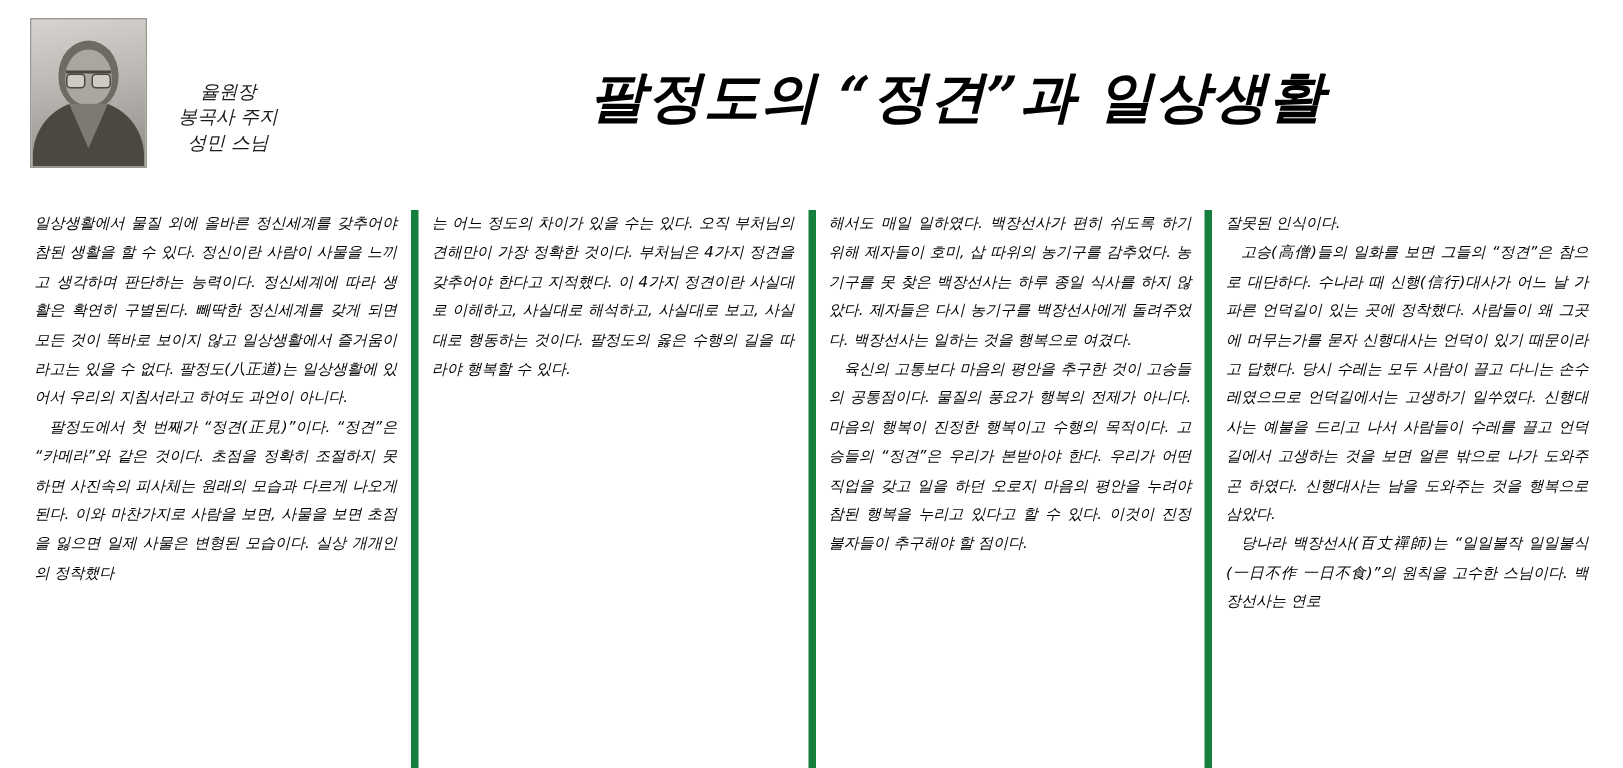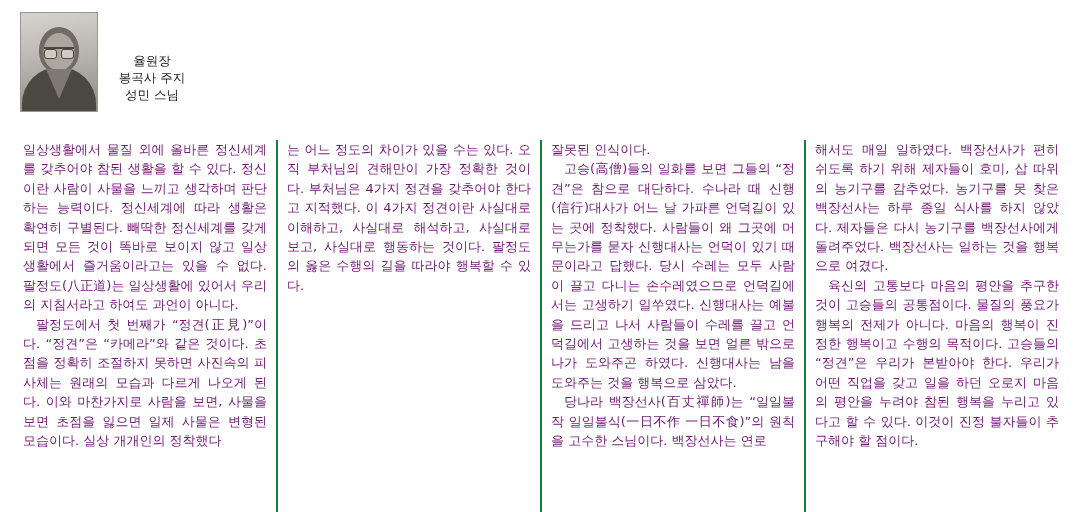--- a/index.html
+++ b/index.html
@@ -13,20 +13,21 @@
     font-family: "DejaVu Sans", "Liberation Sans", sans-serif;
     color: #111111;
     overflow: hidden;
   }
   .page {
     position: relative;
     width: 1082px;
     height: 512px;
     box-sizing: border-box;
     padding: 10px 14px 6px 14px;
+    font-style: italic;
   }
 
   
   .masthead {
     position: relative;
     height: 124px;
   }
   .author-block {
     position: absolute;
     left: 6px;
@@ -135,30 +136,30 @@
   .columns {
     display: flex;
     flex-direction: row;
     margin-top: 6px;
     height: 372px;
   }
   .col {
     flex: 1 1 0;
     padding: 0 9px;
     box-sizing: border-box;
-    font-size: 13px;
+    font-size: 10px;
     line-height: 19.4px;
     text-align: justify;
     text-justify: inter-character;
     word-break: break-all;
-    color: #701a75;
+    color: #000000;
     overflow: hidden;
   }
   .col + .col {
-    border-left: 2px solid #15803d;
+    border-left: 5px solid #15803d;
   }
   .col p {
     margin: 0;
   }
   .col p.indent {
     text-indent: 1em;
   }
 </style>
 </head>
 <body>
@@ -175,38 +176,39 @@
         <div class="glasses"></div>
         <div class="collar"></div>
       </div>
       <div class="author-lines">
         <div>율원장</div>
         <div>봉곡사 주지</div>
         <div>성민 스님</div>
       </div>
     </div>
 
+    <div class="headline">팔정도의  “정견”과  일상생활</div>
   </div>
 
   <div class="columns">
 
     <div class="col">
       <p>일상생활에서 물질 외에 올바른 정신세계를 갖추어야 참된 생활을 할 수 있다. 정신이란 사람이 사물을 느끼고 생각하며 판단하는 능력이다. 정신세계에 따라 생활은 확연히 구별된다. 빼딱한 정신세계를 갖게 되면 모든 것이 똑바로 보이지 않고 일상생활에서 즐거움이라고는 있을 수 없다. 팔정도(八正道)는 일상생활에 있어서 우리의 지침서라고 하여도 과언이 아니다.</p>
       <p class="indent">팔정도에서 첫 번째가 “정견(正見)”이다. “정견”은 “카메라”와 같은 것이다. 초점을 정확히 조절하지 못하면 사진속의 피사체는 원래의 모습과 다르게 나오게 된다. 이와 마찬가지로 사람을 보면, 사물을 보면 초점을 잃으면 일제 사물은 변형된 모습이다. 실상 개개인의 정착했다</p>
     </div>
 
     <div class="col">
       <p>는 어느 정도의 차이가 있을 수는 있다. 오직 부처님의 견해만이 가장 정확한 것이다. 부처님은 4가지 정견을 갖추어야 한다고 지적했다. 이 4가지 정견이란 사실대로 이해하고, 사실대로 해석하고, 사실대로 보고, 사실대로 행동하는 것이다. 팔정도의 옳은 수행의 길을 따라야 행복할 수 있다.</p>
+    </div>
+
+    <div class="col">
+      <p>해서도 매일 일하였다. 백장선사가 편히 쉬도록 하기 위해 제자들이 호미, 삽 따위의 농기구를 감추었다.  농기구를 못 찾은 백장선사는 하루 종일 식사를 하지 않았다. 제자들은 다시 농기구를 백장선사에게 돌려주었다. 백장선사는 일하는 것을 행복으로 여겼다.</p>
+      <p class="indent">육신의 고통보다 마음의 평안을 추구한 것이 고승들의 공통점이다. 물질의 풍요가 행복의 전제가 아니다. 마음의 행복이 진정한 행복이고 수행의 목적이다. 고승들의 “정견”은 우리가 본받아야 한다. 우리가 어떤 직업을 갖고 일을 하던 오로지 마음의 평안을 누려야 참된 행복을 누리고 있다고 할 수 있다. 이것이 진정 불자들이 추구해야 할 점이다.</p>
     </div>
 
     <div class="col">
       <p>잘못된 인식이다.</p>
       <p class="indent">고승(高僧)들의 일화를 보면 그들의 “정견”은 참으로 대단하다. 수나라 때 신행(信行)대사가 어느 날 가파른 언덕길이 있는 곳에 정착했다. 사람들이 왜 그곳에 머무는가를 묻자 신행대사는 언덕이 있기 때문이라고 답했다. 당시 수레는 모두 사람이 끌고 다니는 손수레였으므로 언덕길에서는 고생하기 일쑤였다. 신행대사는 예불을 드리고 나서 사람들이 수레를 끌고 언덕길에서 고생하는 것을 보면 얼른 밖으로 나가 도와주곤 하였다. 신행대사는 남을 도와주는 것을 행복으로 삼았다.</p>
       <p class="indent">당나라 백장선사(百丈禪師)는 “일일불작 일일불식(一日不作 一日不食)”의 원칙을 고수한 스님이다. 백장선사는 연로</p>
     </div>
 
-    <div class="col">
-      <p>해서도 매일 일하였다. 백장선사가 편히 쉬도록 하기 위해 제자들이 호미, 삽 따위의 농기구를 감추었다.  농기구를 못 찾은 백장선사는 하루 종일 식사를 하지 않았다. 제자들은 다시 농기구를 백장선사에게 돌려주었다. 백장선사는 일하는 것을 행복으로 여겼다.</p>
-      <p class="indent">육신의 고통보다 마음의 평안을 추구한 것이 고승들의 공통점이다. 물질의 풍요가 행복의 전제가 아니다. 마음의 행복이 진정한 행복이고 수행의 목적이다. 고승들의 “정견”은 우리가 본받아야 한다. 우리가 어떤 직업을 갖고 일을 하던 오로지 마음의 평안을 누려야 참된 행복을 누리고 있다고 할 수 있다. 이것이 진정 불자들이 추구해야 할 점이다.</p>
-    </div>
-
   </div>
 </div>
 
 </body></html>

